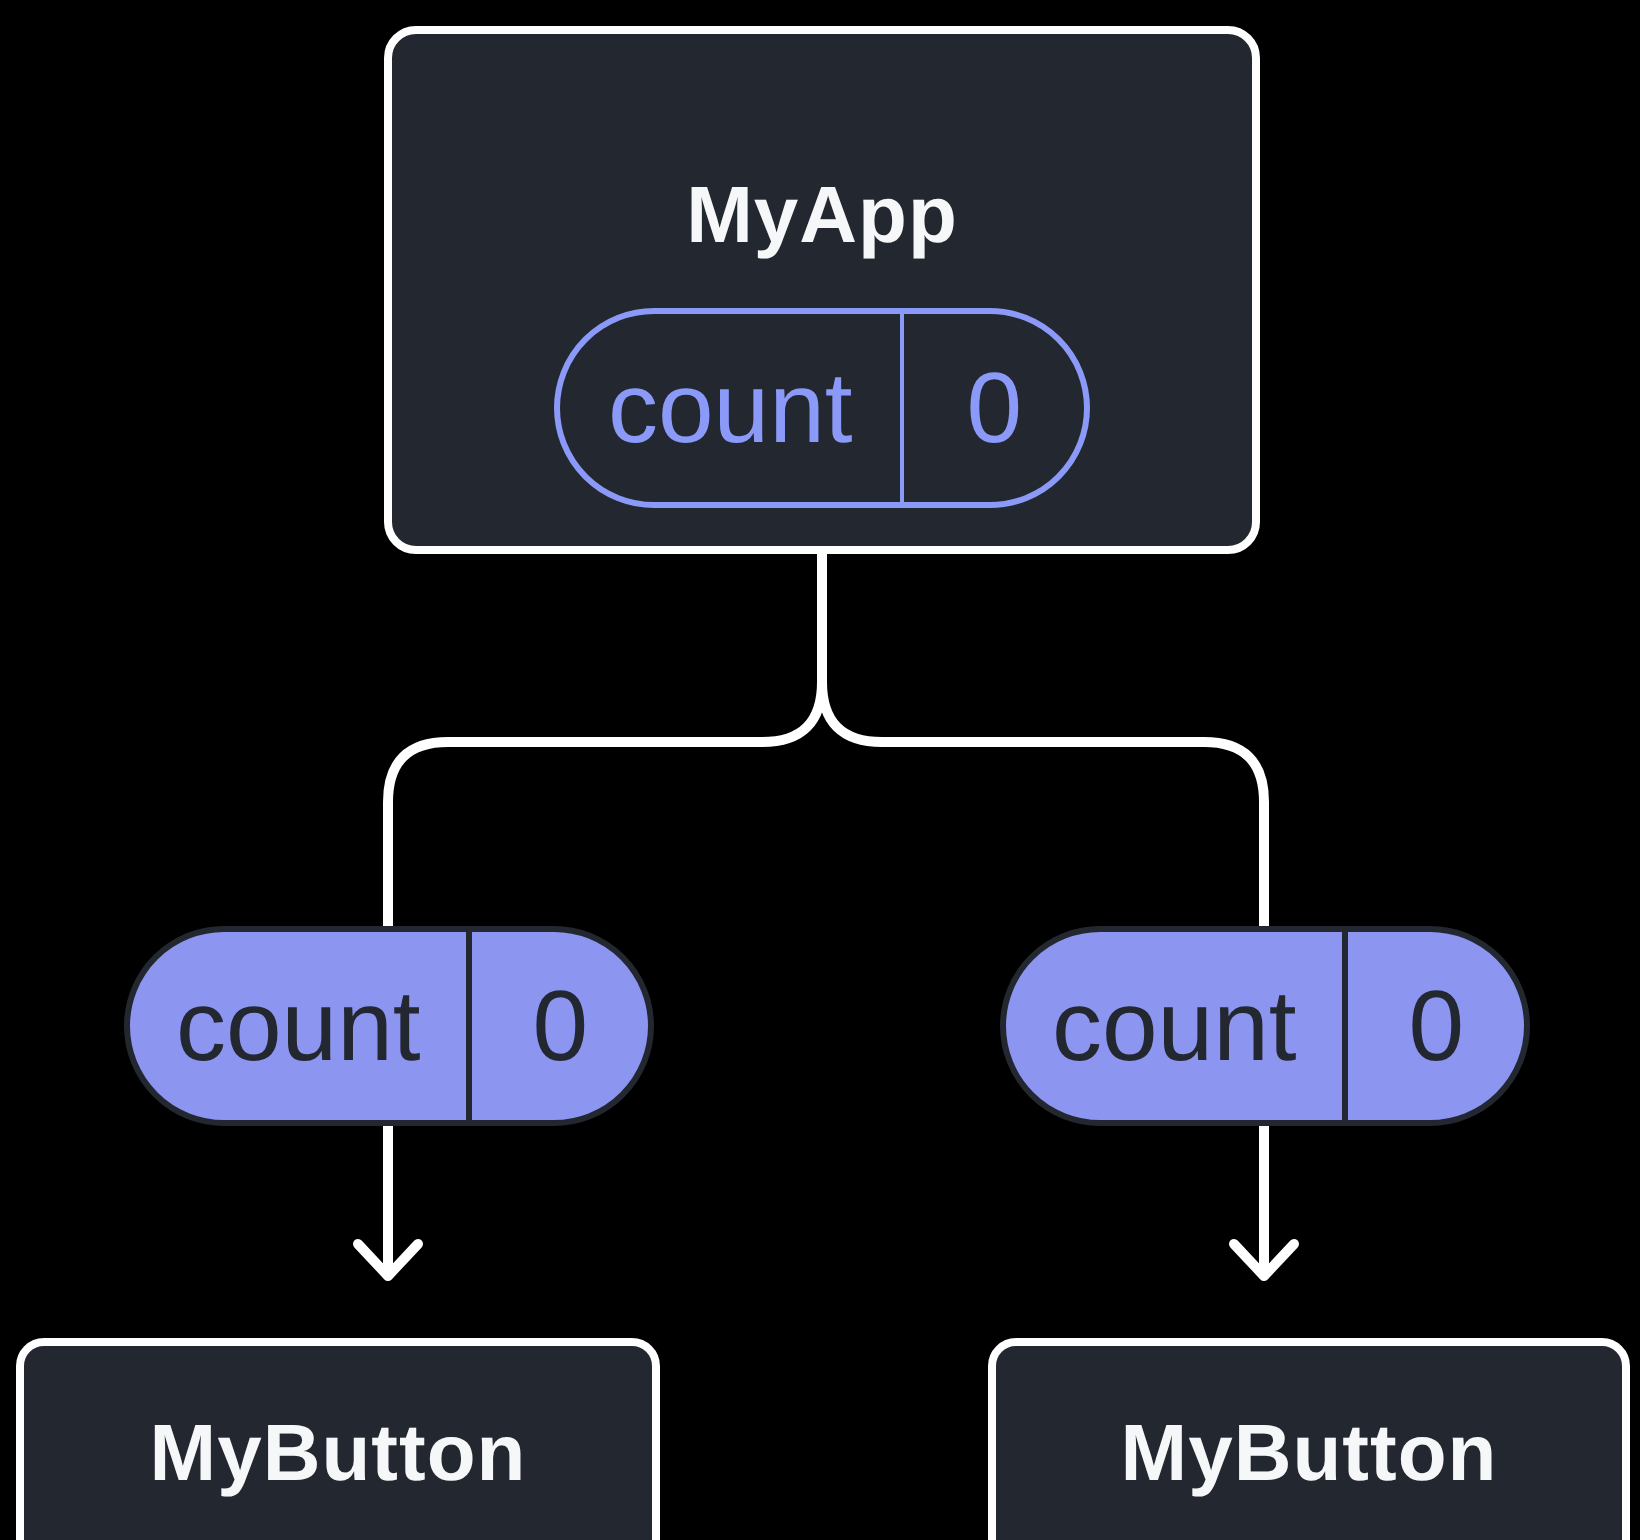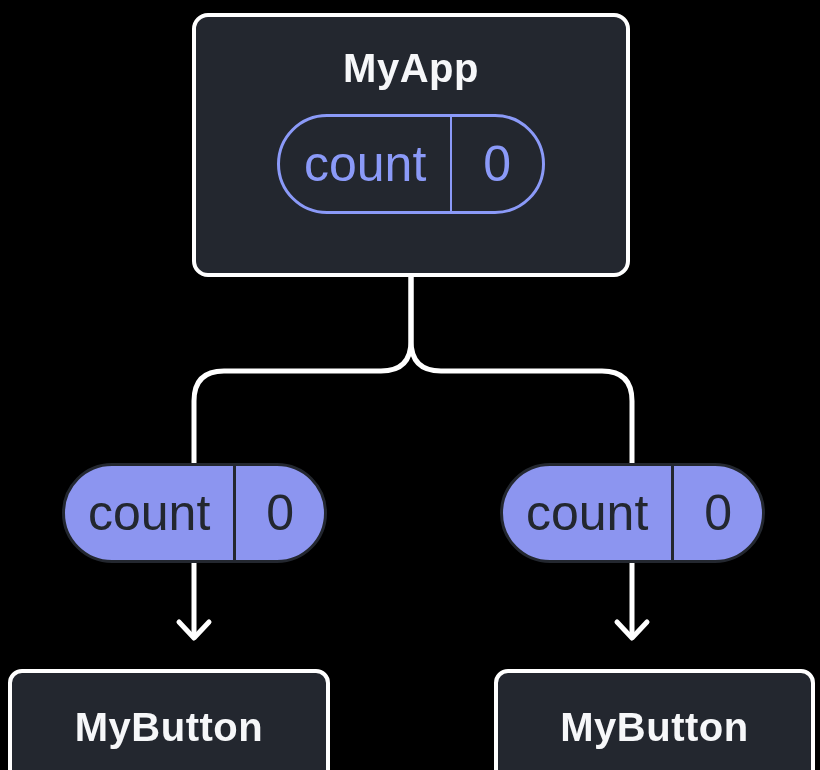--- a/index.html
+++ b/index.html
@@ -44,21 +44,21 @@
     align-items: center;
   }
   .node-title {
     font-size: 40px;
     line-height: 46px;
     font-weight: 700;
     color: #f6f7f9;
     letter-spacing: 0.5px;
   }
   .node-root .node-title {
-    margin-top: 28px;
+    margin-top: 68px;
   }
   .node-leaf {
     width: 322px; height: 115px;
     top: 647px;
     border-radius: 14px;
     display: flex;
     align-items: center;
     justify-content: center;
     margin-top: 22px;
   }

